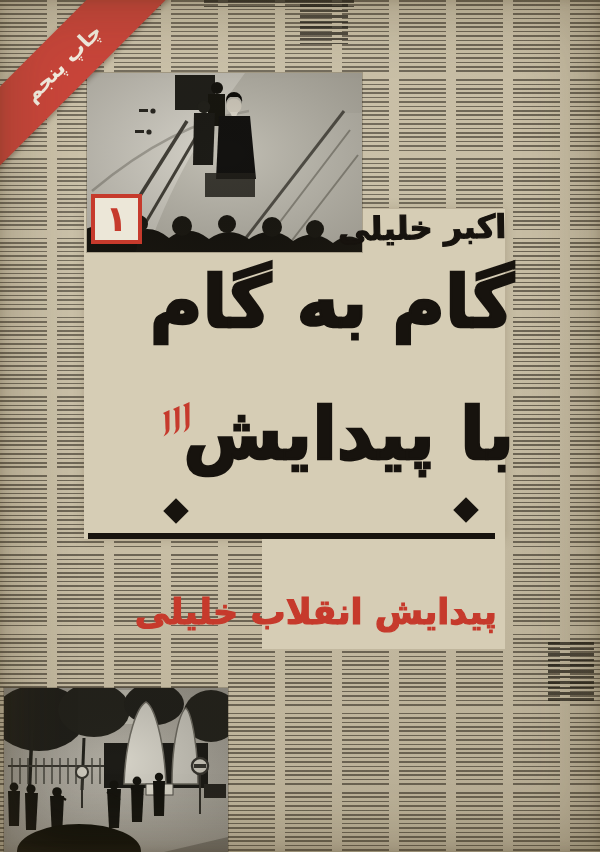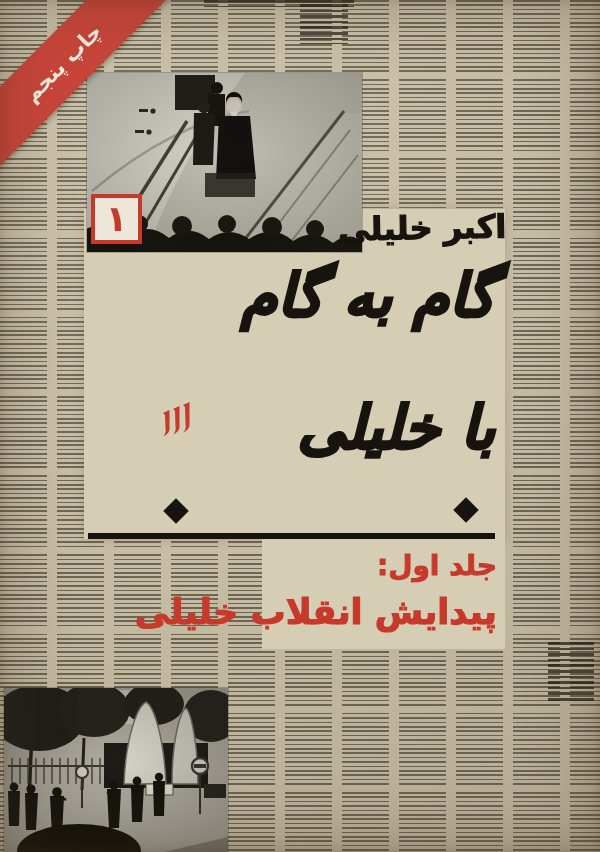--- a/index.html
+++ b/index.html
@@ -54,22 +54,22 @@
   }
   .number-box span{color:var(--accent-red);font-size:36px;font-weight:bold;line-height:1;}
   
   .author{
     position:absolute;z-index:4;right:94px;top:209px;
     color:var(--ink-black);font-size:32px;font-weight:bold;white-space:nowrap;
     -webkit-text-stroke:1.2px var(--ink-black);
     transform:rotate(-1deg);
   }
   .title-line{
-    position:absolute;z-index:4;right:105px;color:var(--ink-black);
-    font-weight:bold;font-size:59px;line-height:1;white-space:nowrap;font-style:italic;
+    position:absolute;z-index:4;right:86px;color:var(--ink-black);
+    font-weight:bold;font-size:72px;line-height:1;white-space:nowrap;
     -webkit-text-stroke:2.5px var(--ink-black);
   }
   .title-1{top:266px;}
   .title-2{top:398px;}
   .soroush-logo{position:absolute;z-index:4;left:162px;top:402px;width:30px;height:36px;}
   .diamond{
     position:absolute;z-index:4;width:18px;height:18px;background:var(--ink-black);
     transform:rotate(45deg);
   }
   .diamond-left{left:167px;top:502px;}
@@ -207,37 +207,36 @@
     </svg>
   </div>
 
   <div class="number-box">
     <span>۱</span>
   </div>
 
   <div class="author" dir="rtl">اکبر خلیلی</div>
 
   <div class="title-line title-1" dir="rtl">گام به گام</div>
-  <div class="title-line title-2" dir="rtl">با خلیلی</div>
+  <div class="title-line title-2" dir="rtl">با پیدایش</div>
 
   <div class="soroush-logo">
     <svg width="30" height="36" viewBox="0 0 30 36" xmlns="http://www.w3.org/2000/svg">
       <g fill="#c63a2c">
         <path d="M1,11 L7.5,8 L7.5,27 Q7.5,31 1.5,34.5 Q4.5,30 3.5,26.5 L3,13 Z"></path>
         <path d="M11,7 L17.5,4 L17.5,25 Q17.5,29 11.5,32.5 Q14.5,28 13.5,24.5 L13,9 Z"></path>
         <path d="M21,3 L27.5,0 L27.5,23 Q27.5,27 21.5,30.5 Q24.5,26 23.5,22.5 L23,5 Z"></path>
       </g>
     </svg>
   </div>
 
   <div class="diamond diamond-left"></div>
   <div class="diamond diamond-right"></div>
   <div class="rule"></div>
 
-  <div class="subtitle-label" dir="rtl">جلد اول:</div>
   <div class="subtitle-text" dir="rtl">پیدایش انقلاب خلیلی</div>
 
   <div class="ribbon">
     <span dir="rtl">چاپ پنجم</span>
   </div>
 
   <div class="vignette"></div>
 </div>
 
 </body></html>

